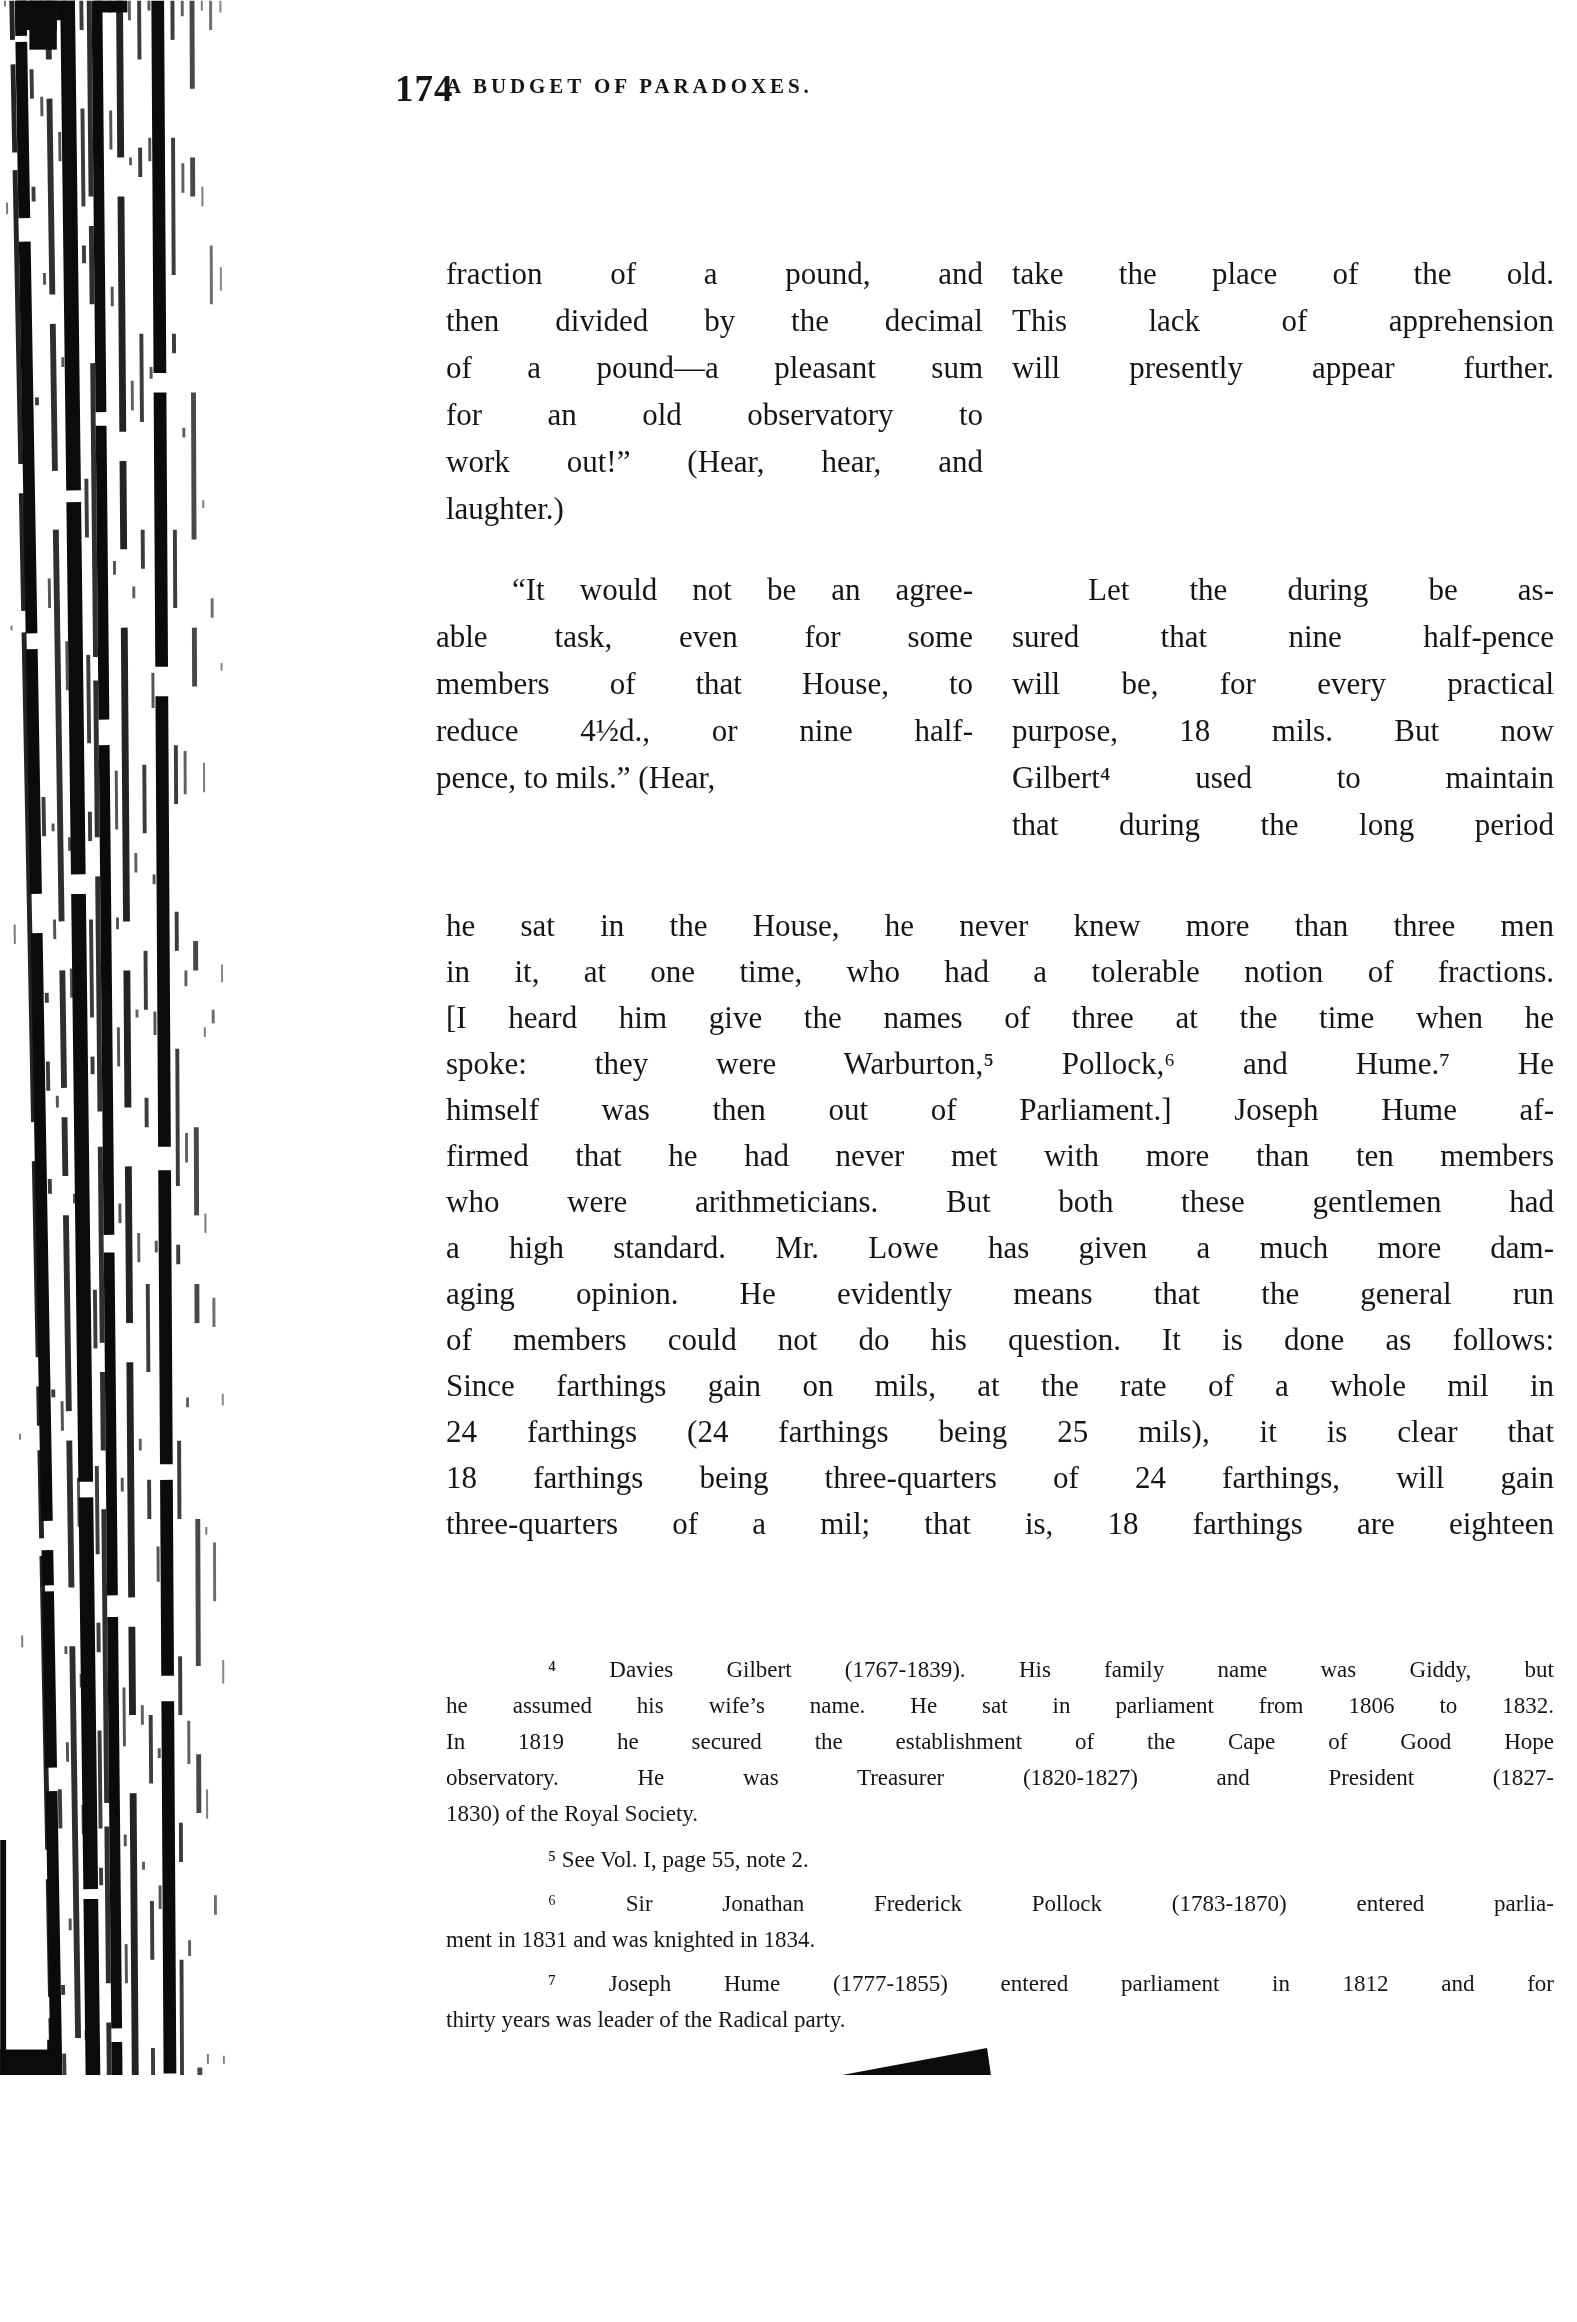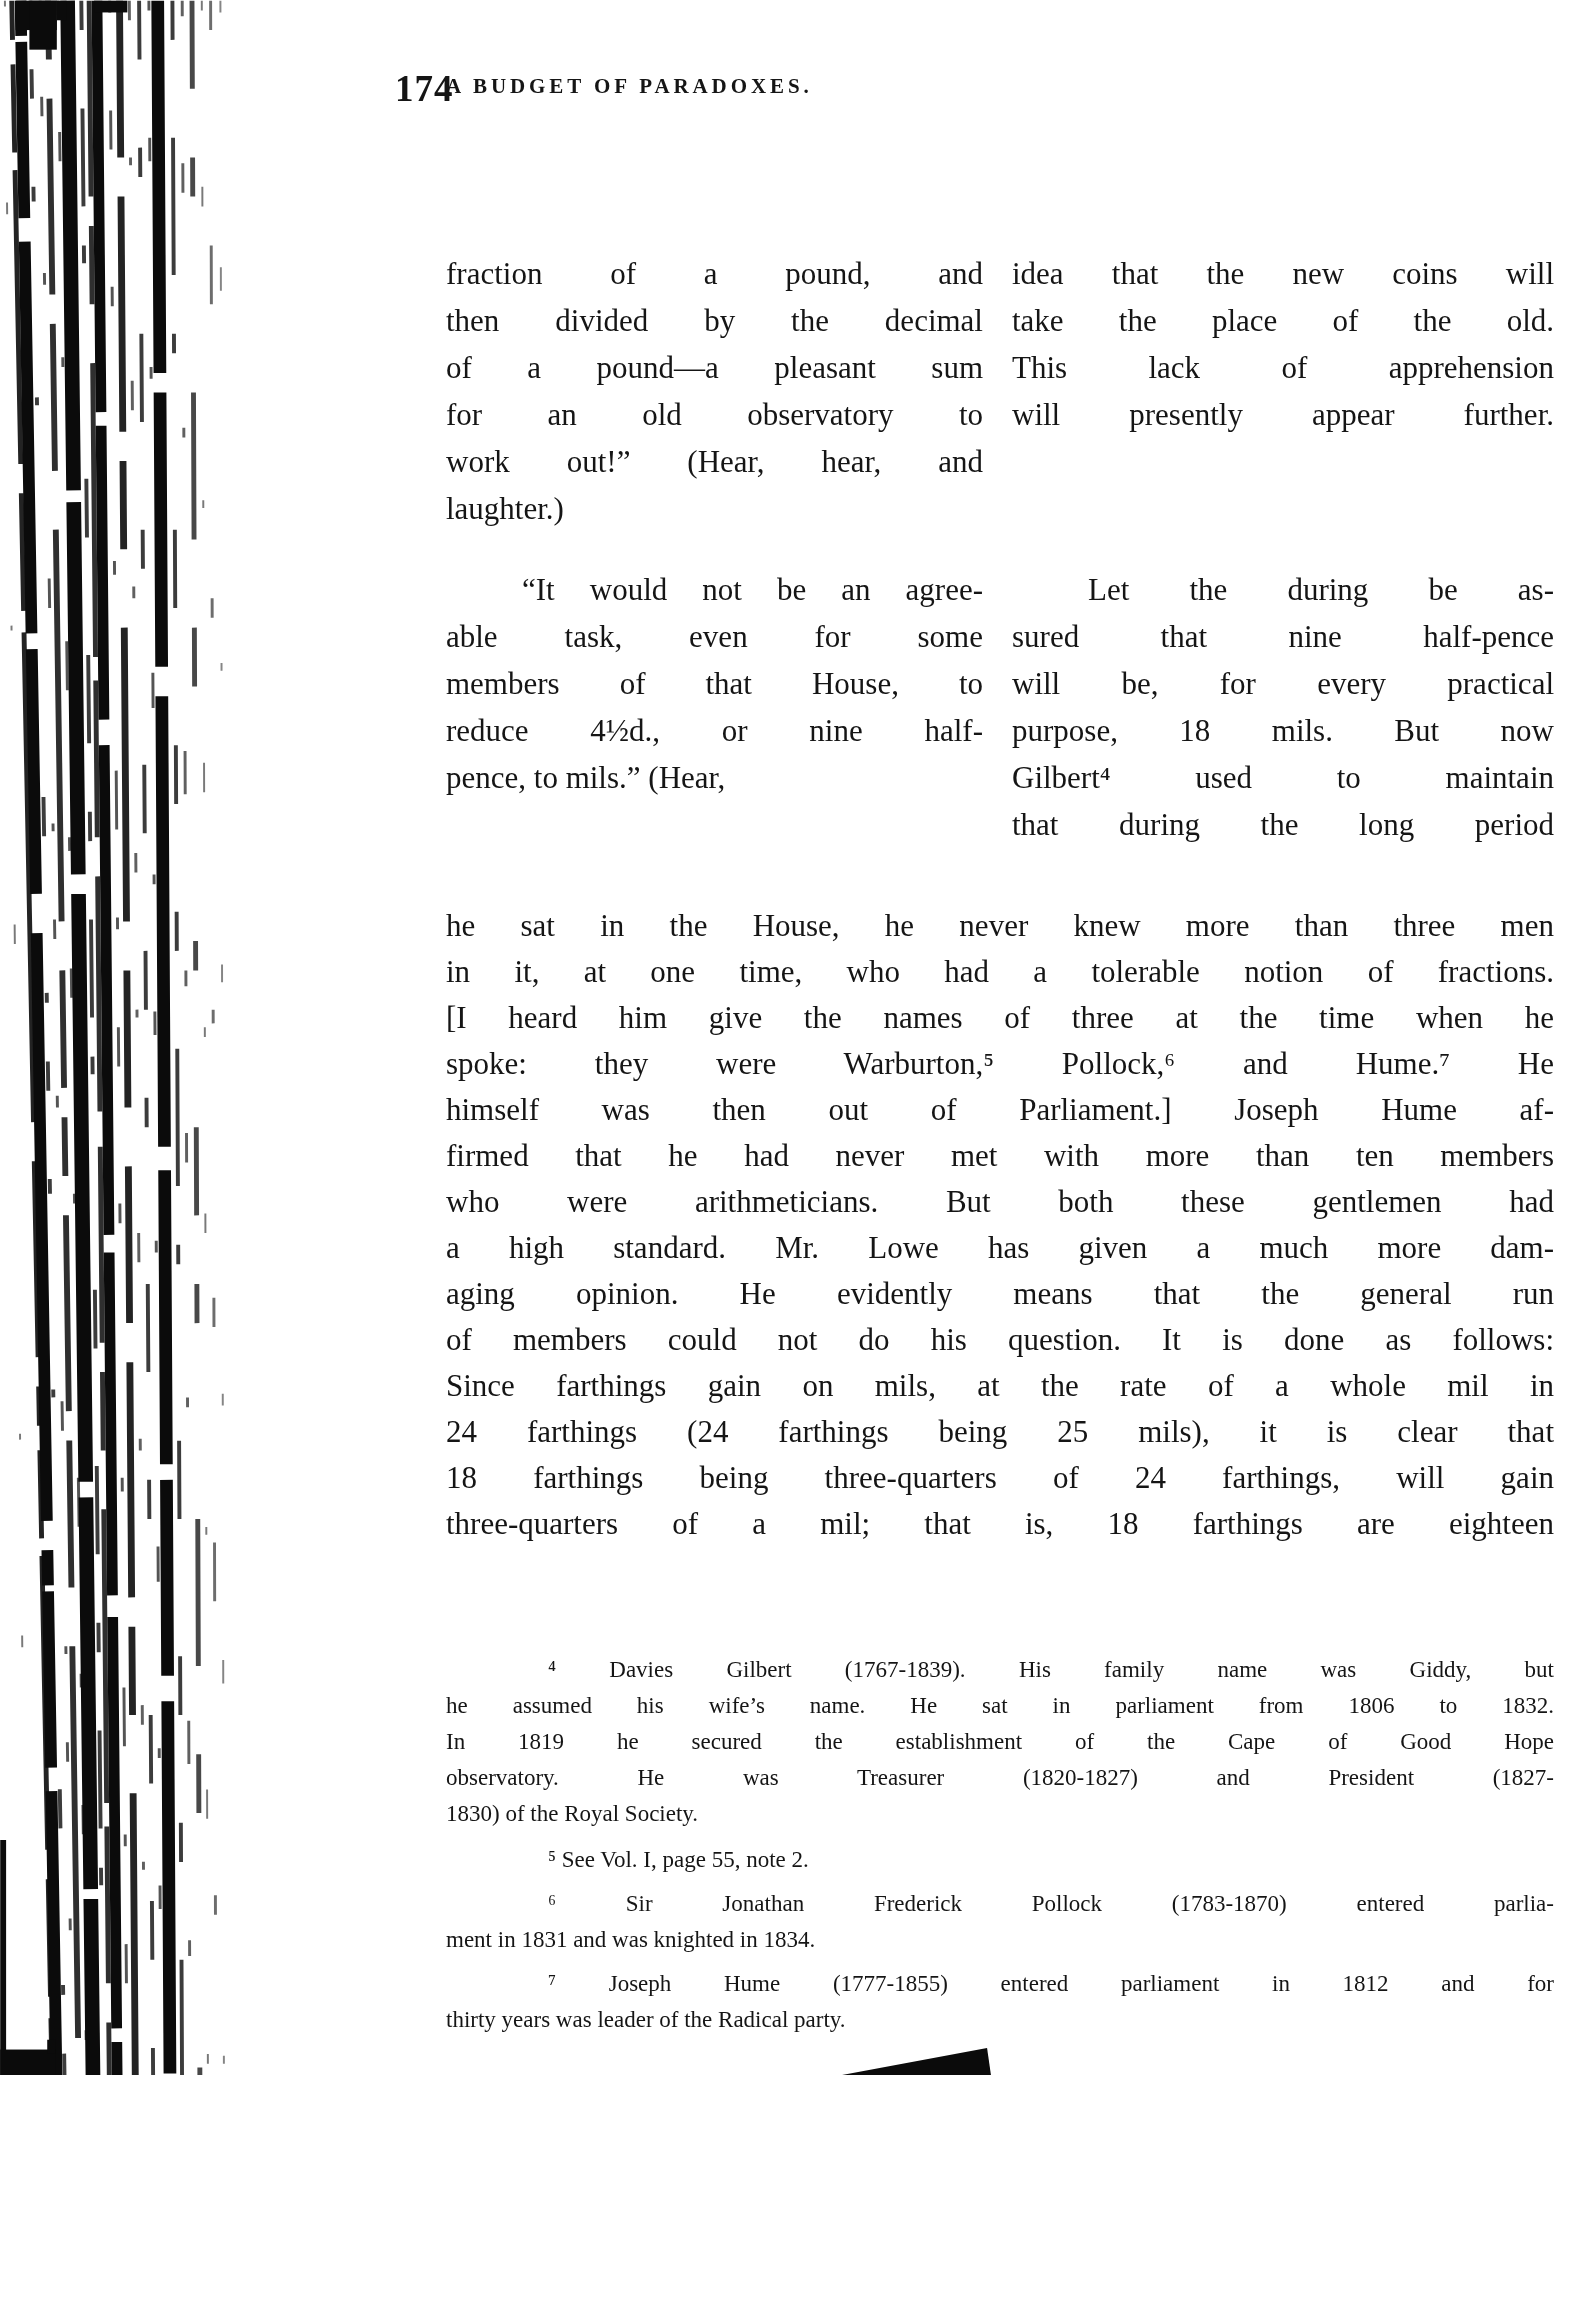--- a/index.html
+++ b/index.html
@@ -15,21 +15,21 @@
     position:absolute; left:395px; top:67px;
     font-size:37px; font-weight:700; letter-spacing:1px;
   }
   .runtitle {
     position:absolute; left:446px; top:74px; width:1108px;
     text-align:left; font-size:21px; font-weight:600; letter-spacing:3.9px;
   }
   .para { position:absolute; font-size:31px; line-height:47px; }
   #lp1 { left:446px;  top:250px; width:537px; }
   #rp1 { left:1012px; top:250px; width:542px; }
-  #lp2 { left:446px;  top:566px; width:537px; }
+  #lp2 { left:436px;  top:566px; width:537px; }
   #rp2 { left:1012px; top:566px; width:542px; }
   #bodyp { left:446px; top:903px; width:1108px; line-height:46px; }
   .fn { position:absolute; left:446px; width:1108px; font-size:23px; line-height:36px; }
   #fn4 { top:1652px; }
   #fn5 { top:1842px; }
   #fn6 { top:1886px; }
   #fn7 { top:1966px; }
   .tline { text-align:justify; text-align-last:justify; }
   .para:not(.cont) .tline:last-child { text-align-last:left; }
   .fn .tline:last-child { text-align-last:left; }
@@ -94,21 +94,20 @@
 
   <div id="lp1" class="para">
       <div class="tline">fraction of a pound, and</div>
       <div class="tline">then divided by the decimal</div>
       <div class="tline">of a pound—a pleasant sum</div>
       <div class="tline">for an old observatory to</div>
       <div class="tline">work out!” (Hear, hear, and</div>
       <div class="tline">laughter.)</div>
     </div>
   <div id="rp1" class="para cont">
-      <div class="tline">idea that the new coins will</div>
       <div class="tline">take the place of the old.</div>
       <div class="tline">This lack of apprehension</div>
       <div class="tline">will presently appear further.</div>
     </div>
   <div id="lp2" class="para indent">
       <div class="tline">“It would not be an agree-</div>
       <div class="tline">able task, even for some</div>
       <div class="tline">members of that House, to</div>
       <div class="tline">reduce 4½d., or nine half-</div>
       <div class="tline">pence, to mils.” (Hear,</div>

